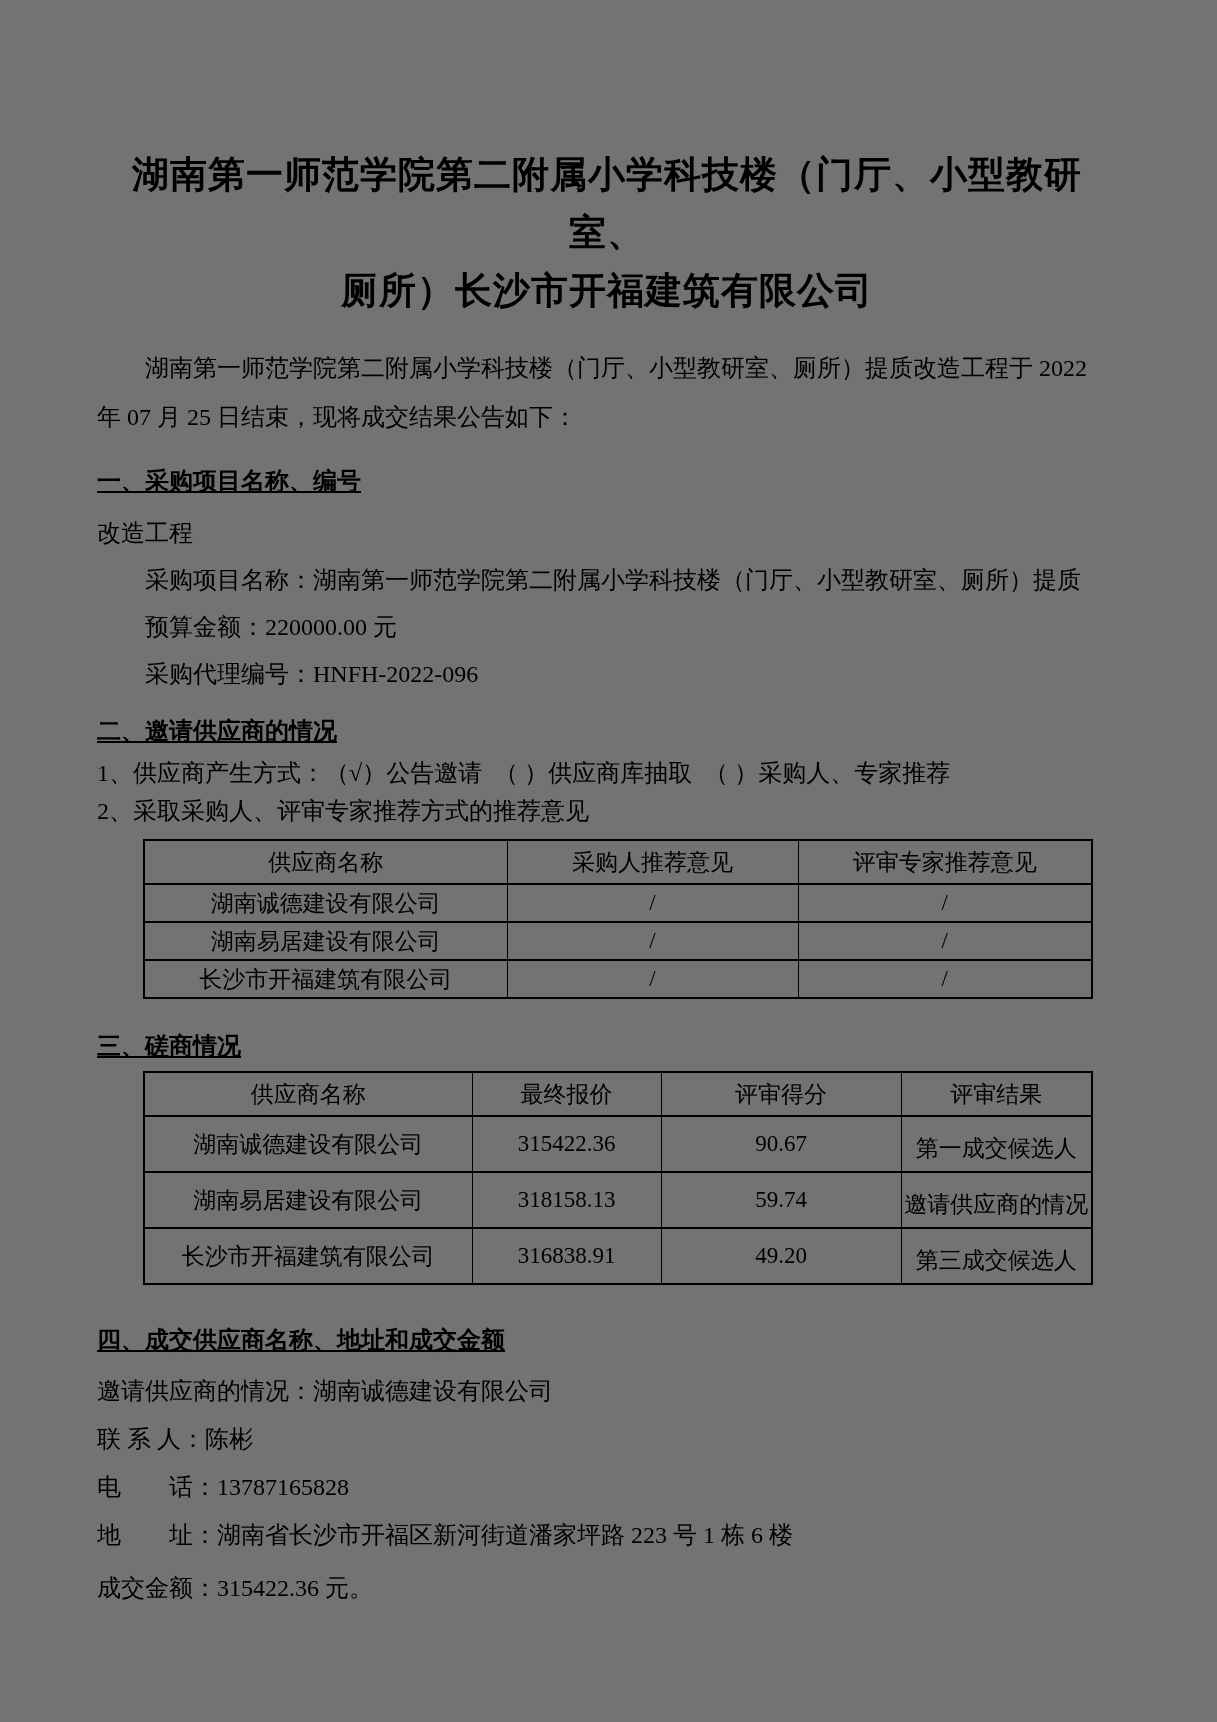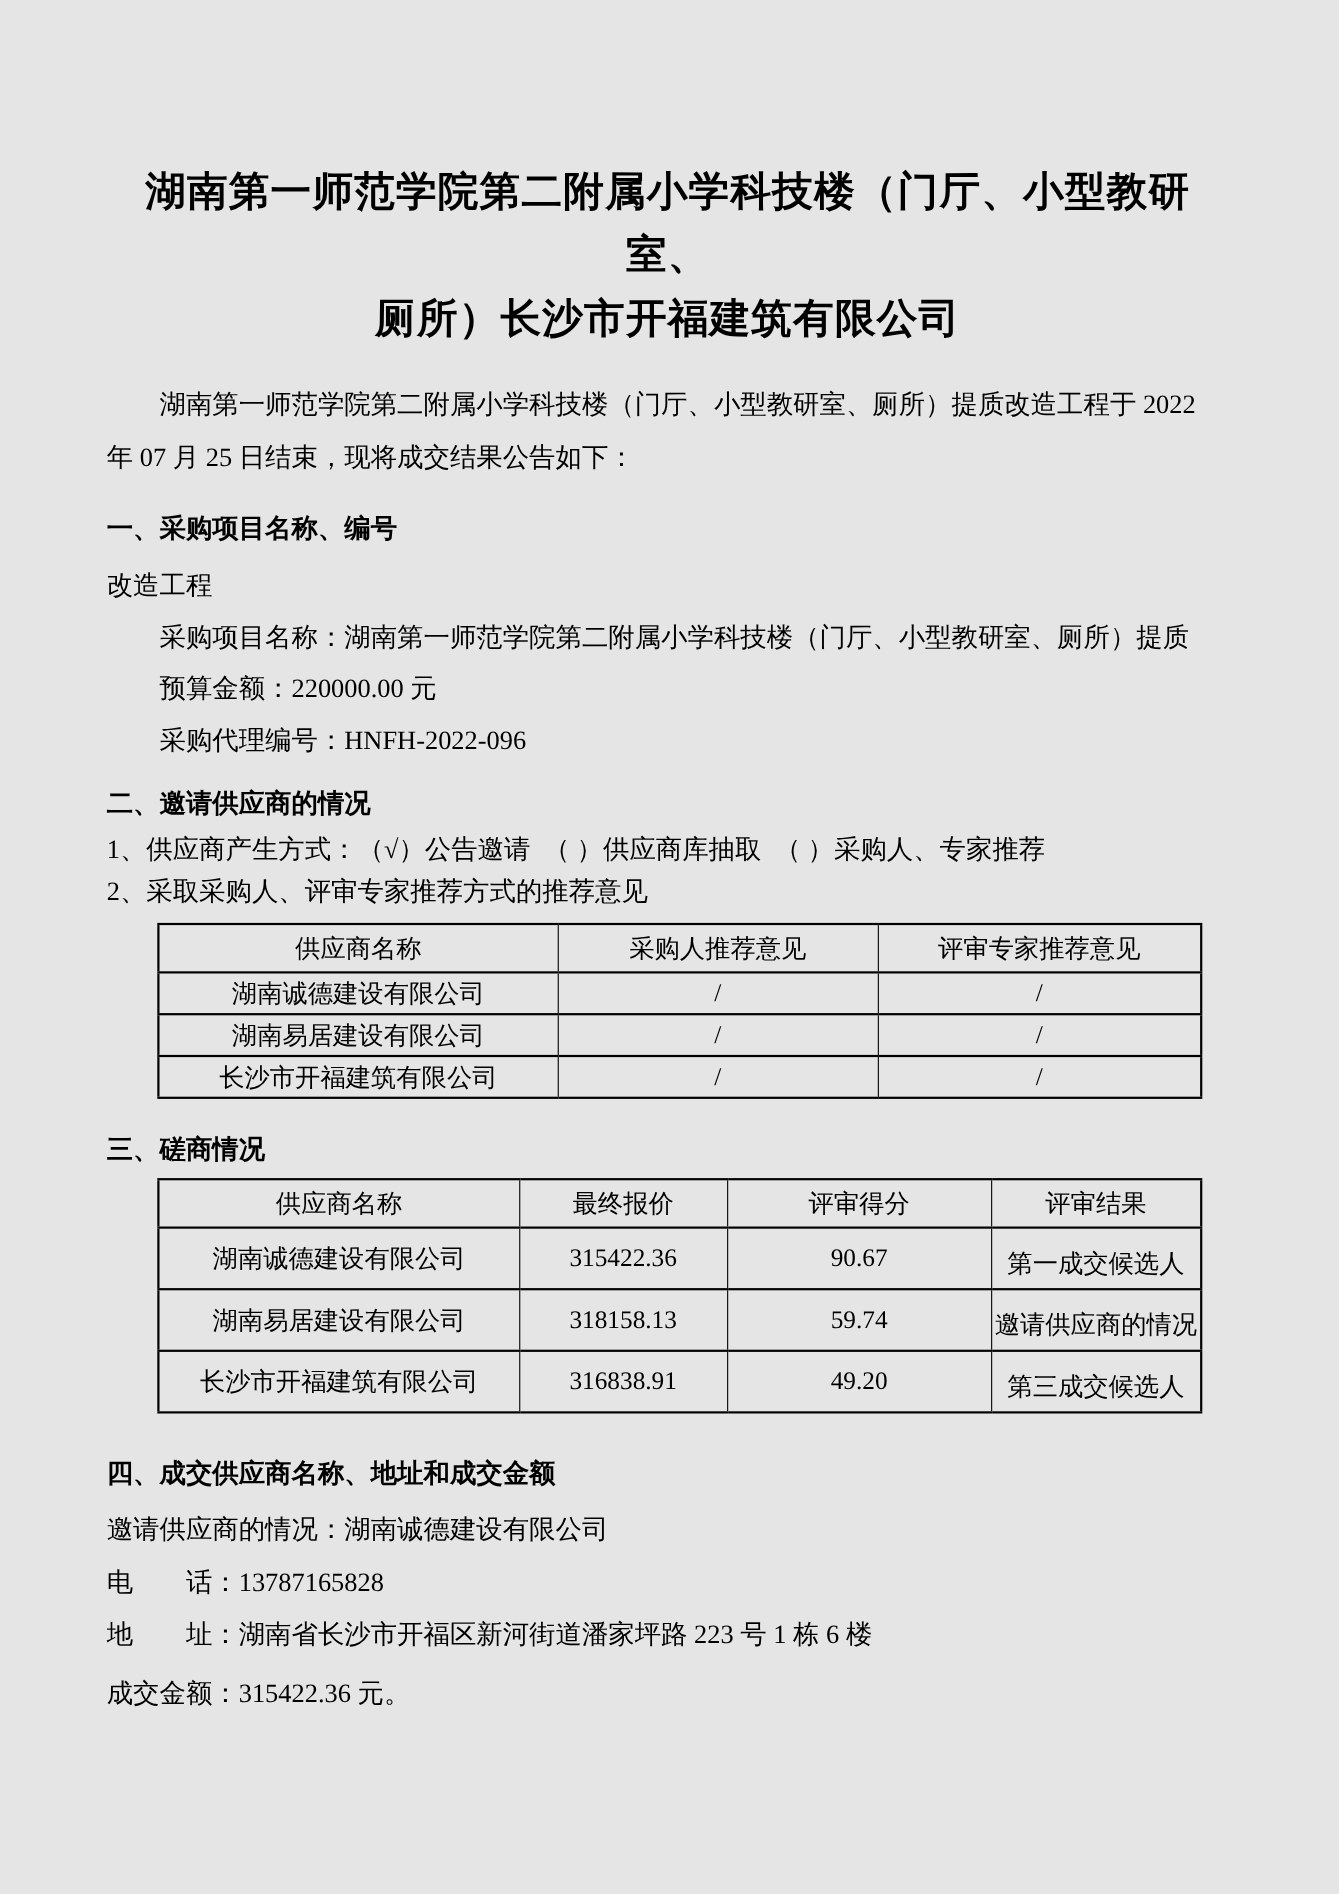--- a/index.html
+++ b/index.html
@@ -1,20 +1,20 @@
 <!DOCTYPE html>
 <html><head>
 <meta charset="utf-8">
 <style>
   html,body{margin:0;padding:0;background:#888;}
   .page{
     position:relative;
     width:1217px;height:1722px;
     margin:0 auto;
-    background:#e5e5e5;
+    background:#737373;
     color:#000;
     box-sizing:border-box;
     padding:0 100px 0 97px;
     font-family:"Liberation Serif","DejaVu Serif",serif;
     overflow:hidden;
   }
   .line{white-space:pre-wrap;font-size:24px;line-height:47px;}
   .doc-title{
     margin-top:146px;
     font-size:37px;
@@ -25,20 +25,21 @@
   }
   .intro{margin-top:24px;}
   .intro .line{line-height:49px;}
   .indent{text-indent:2em;}
   .sec-heading{
     font-family:"Liberation Sans","DejaVu Sans",sans-serif;
     font-weight:bold;
     font-size:24px;
     line-height:30px;
     white-space:pre-wrap;
+    text-decoration:underline;
   }
   .h1{margin-top:24px;}
   .sec1{margin-top:14px;}
   .h2{margin-top:18px;}
   .sec2 .line{line-height:38px;}
   .sec2{margin-top:8px;}
   table{
     border-collapse:collapse;
     table-layout:fixed;
     margin-left:46px;
@@ -169,18 +170,19 @@
           <td>49.20</td>
           <td>第三成交候选人</td>
         </tr>
       </tbody>
     </table>
 
   <div class="sec-heading h4">四、成交供应商名称、地址和成交金额</div>
 
   <div class="sec4">
     <div class="line">邀请供应商的情况：湖南诚德建设有限公司</div>
+    <div class="line">联 系 人：陈彬</div>
     <div class="line">电　　话：13787165828</div>
     <div class="line">地　　址：湖南省长沙市开福区新河街道潘家坪路 223 号 1 栋 6 楼</div>
     <div class="line amount">成交金额：315422.36 元。</div>
   </div>
 
 </div>
 
 </body></html>

